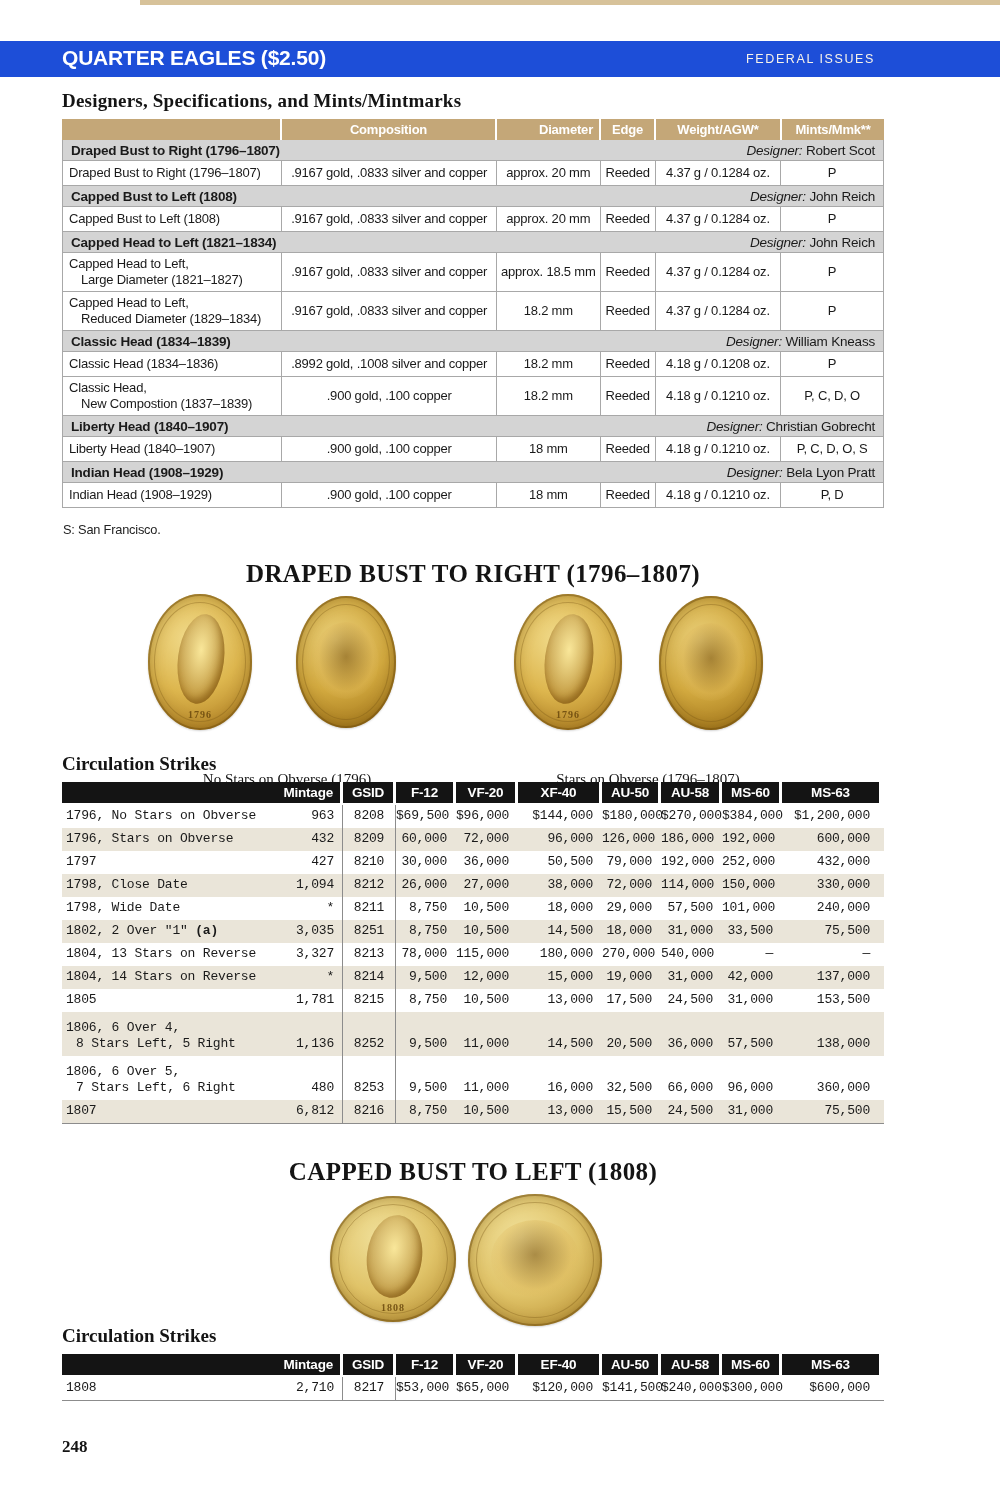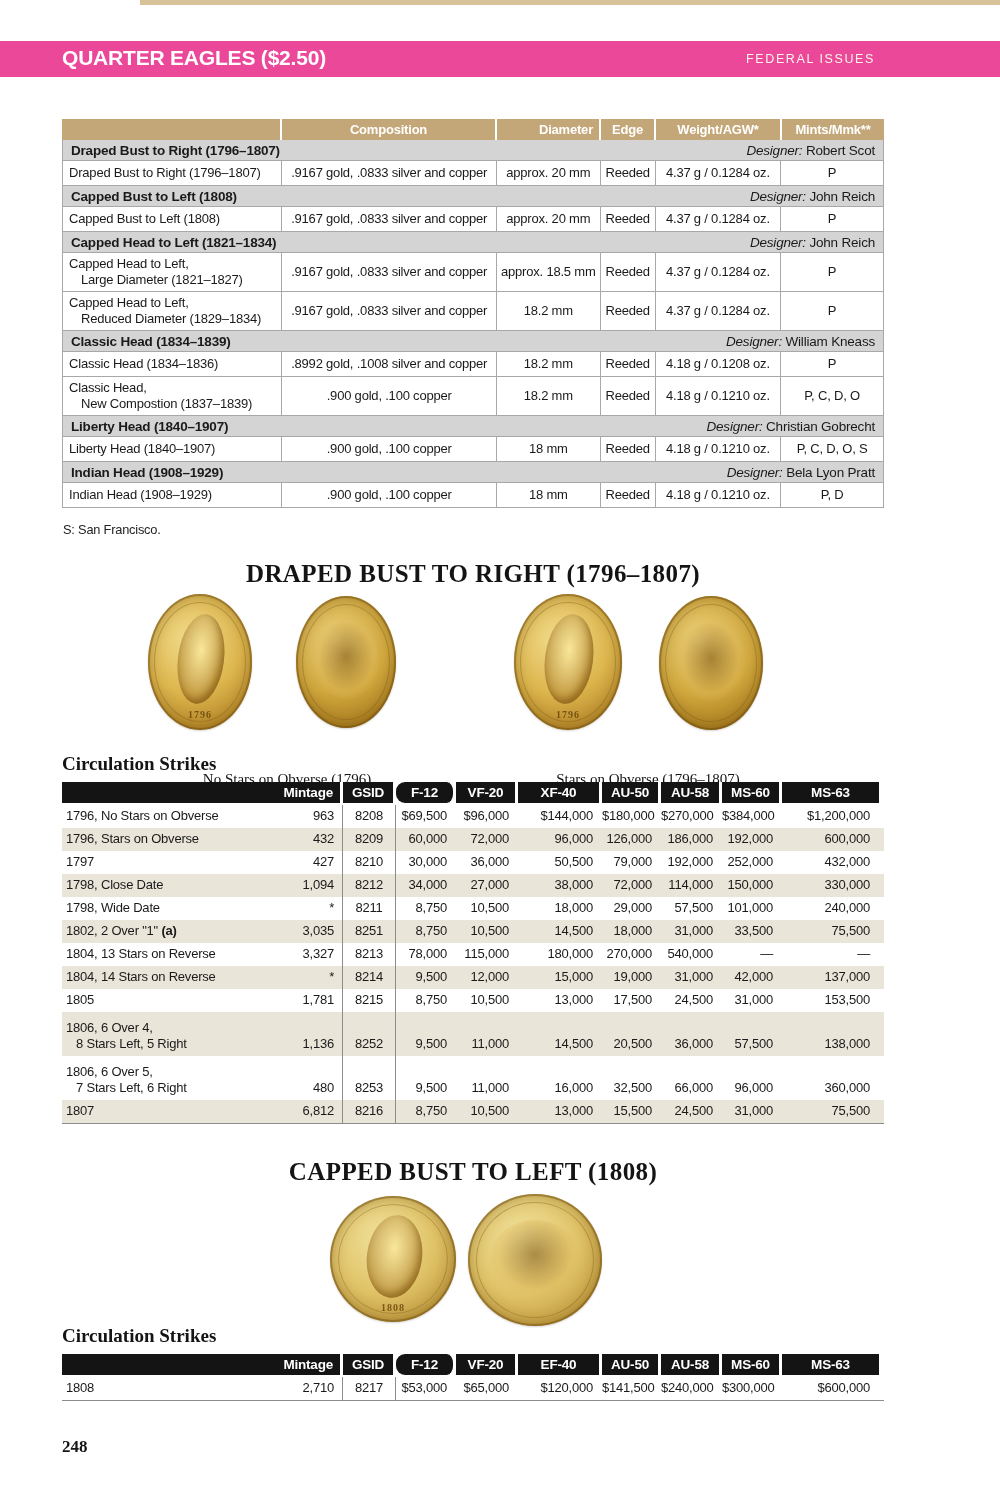--- a/index.html
+++ b/index.html
@@ -5,21 +5,21 @@
   * { margin:0; padding:0; box-sizing:border-box; }
   html,body { background:#ffffff; }
   .page {
     position:relative; width:1000px; height:1500px; background:#ffffff;
     font-family:"Liberation Sans", sans-serif; color:#1a1a1a; overflow:hidden;
   }
   
   .top-strip { position:absolute; top:0; left:140px; width:860px; height:5px; background:#d7c29a; }
 
   
-  .topbar { position:absolute; top:41px; left:0; width:1000px; height:36px; background:#ec4899; }
+  .topbar { position:absolute; top:41px; left:0; width:1000px; height:36px; background:#1d4ed8; }
   .topbar-title {
     position:absolute; left:62px; top:5px; color:#ffffff; font-weight:bold;
     font-size:21px; letter-spacing:-0.2px;
   }
   .topbar-right {
     position:absolute; right:125px; top:11px; color:#f8f3e9; font-size:12.5px;
     letter-spacing:1.6px; font-weight:normal;
   }
 
   
@@ -107,24 +107,24 @@
   .pt-1 { top:782px; }
   .pt-2 { top:1354px; }
   .price-header { display:flex; height:21px; margin-bottom:2px; }
   .price-header .phc {
     background:#141414; color:#ffffff; font-weight:bold; font-size:13.5px;
     display:flex; align-items:center; justify-content:center; height:21px;
     border-right:3px solid #ffffff;
   }
   .price-header .phc:last-child { border-right:none; }
   .price-header .phc.pm { justify-content:flex-end; padding-right:7px; }
-  .p0{width:281px;} .p1{width:53px;} .p2{width:60px;border-radius:9px;} .p3{width:62px;} .p4{width:84px;}
+  .p0{width:281px;} .p1{width:53px;} .p2{width:60px;} .p3{width:62px;} .p4{width:84px;}
   .p5{width:59px;} .p6{width:61px;} .p7{width:60px;text-align:right;} .p8{width:97px;}
   .price-body { border-bottom:1px solid #8c8c8c; }
-  .prow { display:flex; align-items:flex-end; min-height:23px; background:#ffffff; }
+  .prow { display:flex; align-items:flex-end; min-height:23px; background:#ffffff;font-family:Liberation Mono, monospace; }
   .prow.stripe { background:#eae5d9; }
   .prow.tall { min-height:44px; }
   .pc { padding:2px 0 4px; line-height:16px; }
   .pc.name-mint { display:flex; justify-content:space-between; align-items:flex-end; border-right:1px solid #8c8c8c; align-self:stretch; }
   .pname { padding-left:4px; }
   .pname b { font-weight:bold; }
   .pmint { padding-right:8px; text-align:left; }
   .pc.gsid { text-align:center; border-right:1px solid #8c8c8c; align-self:stretch; display:flex; align-items:flex-end; justify-content:center; }
   .pc.val { text-align:right; padding-right:9px; }
   .pname .nl2 { padding-left:10px; }
@@ -137,20 +137,21 @@
 
 <div class="page">
 
   <div class="top-strip"></div>
 
   <div class="topbar">
     <div class="topbar-title">QUARTER EAGLES ($2.50)</div>
     <div class="topbar-right">FEDERAL ISSUES</div>
   </div>
 
+  <div class="spec-heading h-serif">Designers, Specifications, and Mints/Mintmarks</div>
 
   <div class="spec-table">
     <div class="spec-header">
         <div class="shc w0"></div>
         <div class="shc w1">Composition</div>
         <div class="shc w2">Diameter</div>
         <div class="shc w3">Edge</div>
         <div class="shc w4">Weight/AGW*</div>
         <div class="shc w5">Mints/Mmk**</div>
       </div>
@@ -359,21 +360,21 @@
           <div class="pc val p8">432,000</div>
         </div>
         <div class="prow stripe">
           <div class="pc name-mint p0">
             <div class="pname">
               <div class="nl1">1798, Close Date</div>
             </div>
             <div class="pmint">1,094</div>
           </div>
           <div class="pc gsid p1">8212</div>
-          <div class="pc val p2">34,000</div>
+          <div class="pc val p2">26,000</div>
           <div class="pc val p3">27,000</div>
           <div class="pc val p4">38,000</div>
           <div class="pc val p5">72,000</div>
           <div class="pc val p6">114,000</div>
           <div class="pc val p7">150,000</div>
           <div class="pc val p8">330,000</div>
         </div>
         <div class="prow">
           <div class="pc name-mint p0">
             <div class="pname">

